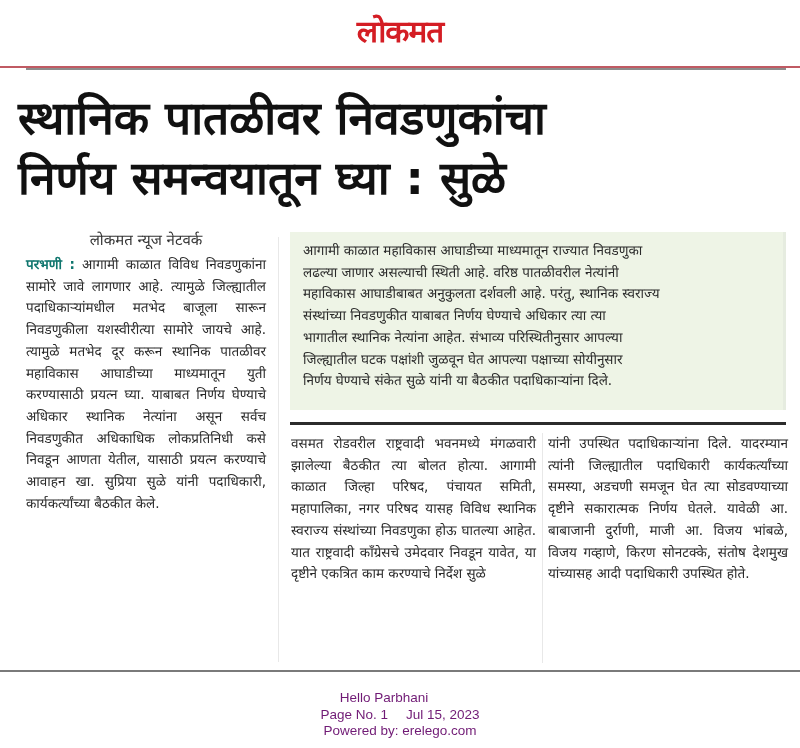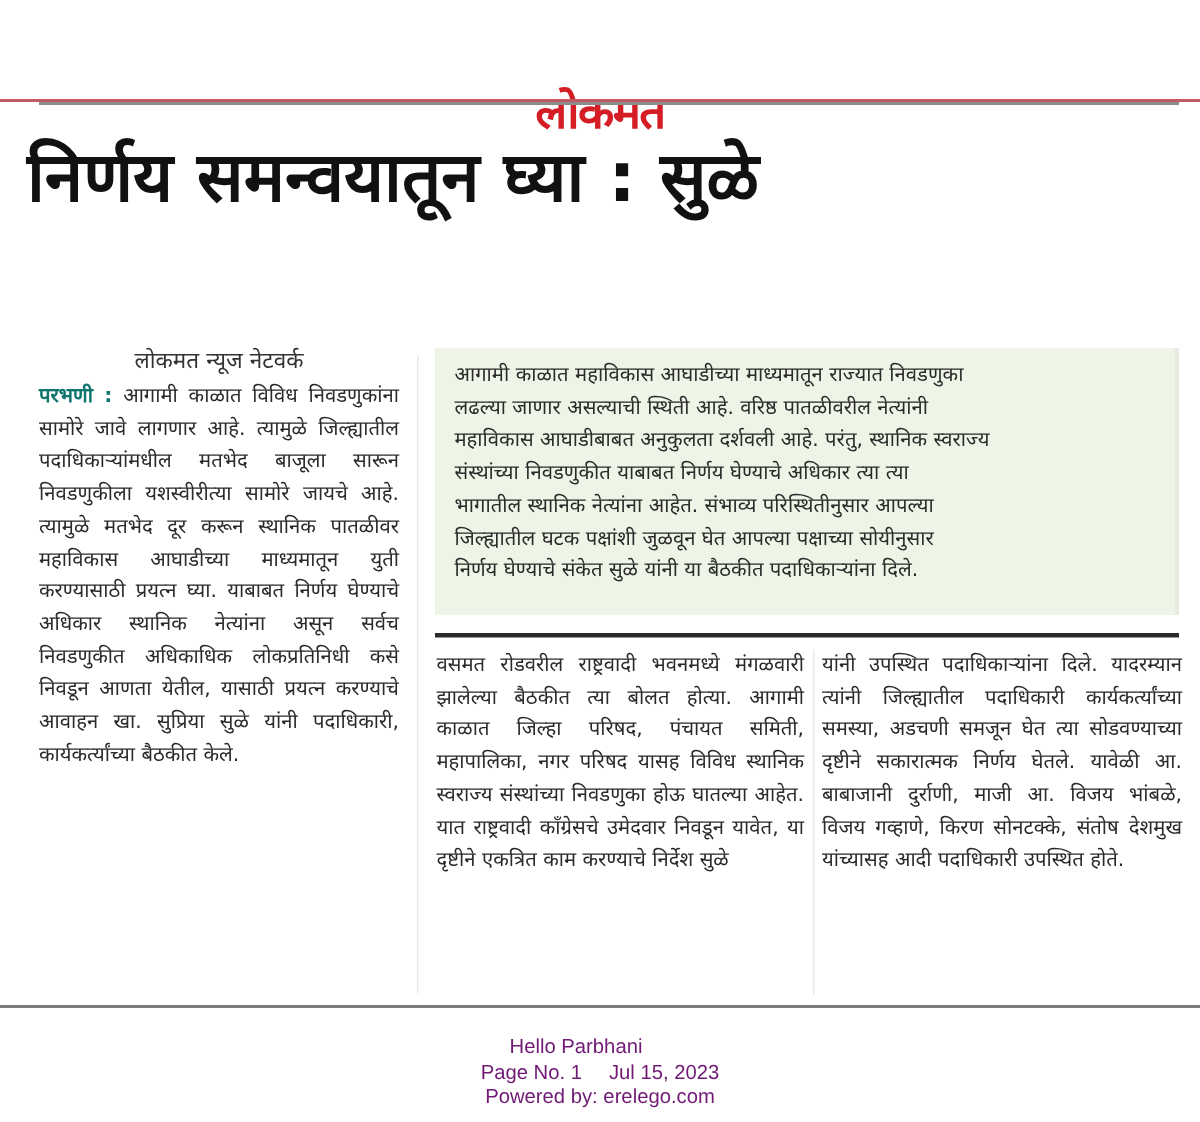--- a/index.html
+++ b/index.html
@@ -16,21 +16,20 @@
       width: 800px;
       height: 748px;
     }
     
     .masthead {
       position: absolute;
       left: 0; top: 0;
       width: 702px;
       height: 60px;
       text-align: center;
-      margin-top: 44px;
     }
     .masthead-logo {
       position: absolute;
       left: 330px;
       top: 12px;
       width: 140px;
       height: 40px;
       font-family: "DejaVu Sans", sans-serif;
       font-weight: bold;
       font-size: 30px;
@@ -168,20 +167,21 @@
 
 <div class="page">
 
   <div class="masthead">
     <div class="masthead-logo">लोकमत</div>
   </div>
   <div class="masthead-rule-red"></div>
   <div class="masthead-rule-gray"></div>
 
   <h1 class="headline">
+    <span class="headline-line">स्थानिक पातळीवर निवडणुकांचा</span>
     <span class="headline-line">निर्णय समन्वयातून घ्या : सुळे</span>
   </h1>
 
   <div class="byline">लोकमत न्यूज नेटवर्क</div>
 
   <div class="col-text col1">
     <span class="dateline">परभणी :</span>
     <span>आगामी काळात विविध निवडणुकांना सामोरे जावे लागणार आहे. त्यामुळे जिल्ह्यातील पदाधिकाऱ्यांमधील मतभेद बाजूला सारून निवडणुकीला यशस्वीरीत्या सामोरे जायचे आहे. त्यामुळे मतभेद दूर करून स्थानिक पातळीवर महाविकास आघाडीच्या माध्यमातून युती करण्यासाठी प्रयत्न घ्या. याबाबत निर्णय घेण्याचे अधिकार स्थानिक नेत्यांना असून सर्वच निवडणुकीत अधिकाधिक लोकप्रतिनिधी कसे निवडून आणता येतील, यासाठी प्रयत्न करण्याचे आवाहन खा. सुप्रिया सुळे यांनी पदाधिकारी, कार्यकर्त्यांच्या बैठकीत केले.</span>
   </div>
 

